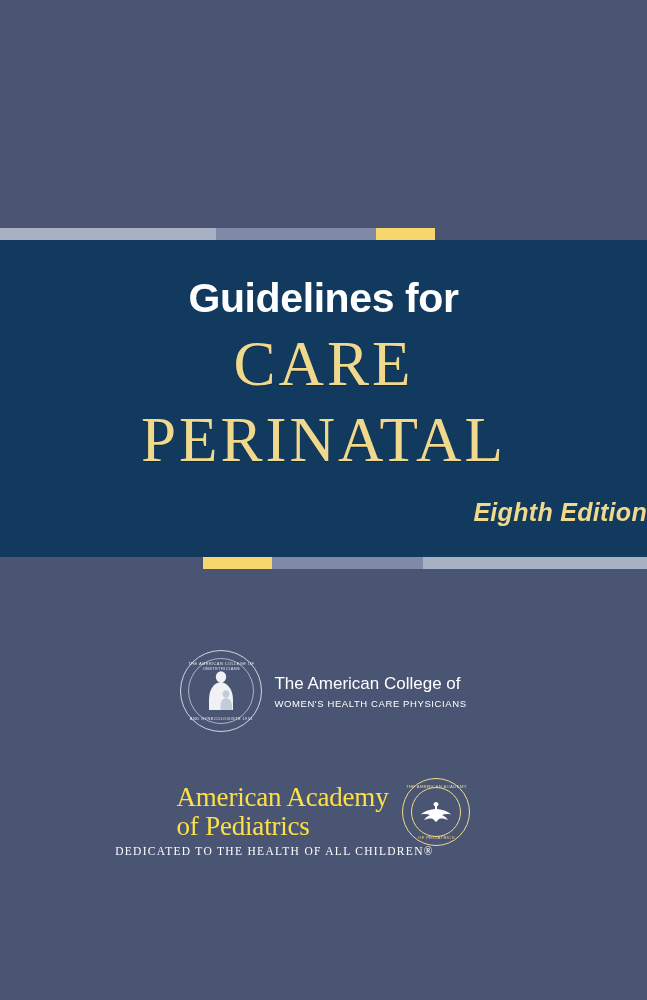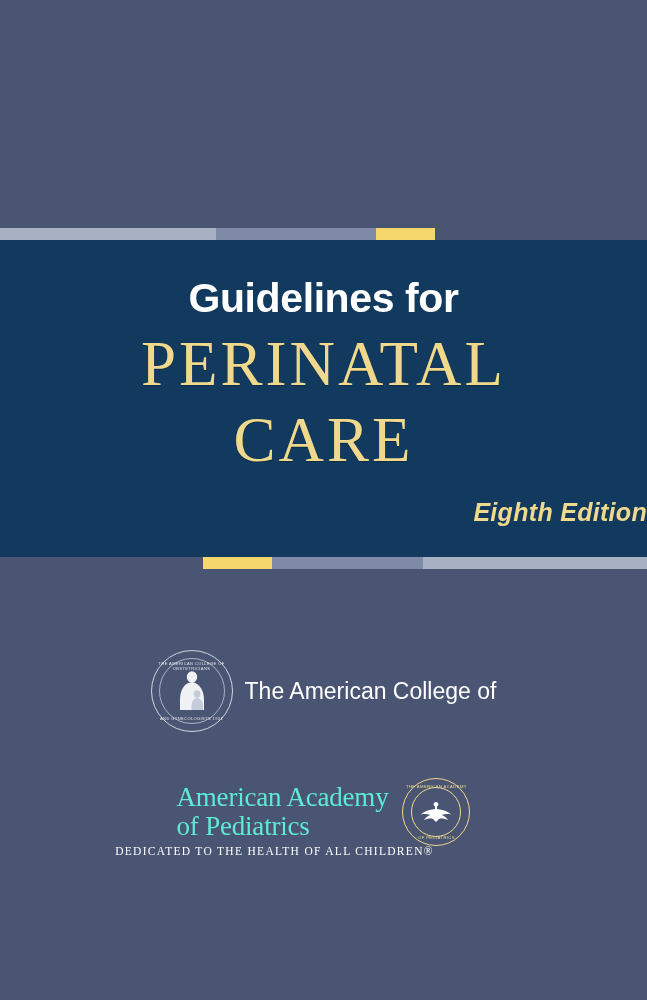--- a/index.html
+++ b/index.html
@@ -135,21 +135,21 @@
     left: 50%;
     top: 50%;
     transform: translate(-50%, -50%);
   }
   .acog-text {
     margin-left: 12px;
     color: #ffffff;
   }
   .acog-text .l1,
   .acog-text .l2 {
-    font-size: 23px;
+    font-size: 17px;
     line-height: 21px;
     font-family: "Liberation Sans", sans-serif;
   }
   .acog-text .l3 {
     font-size: 9.5px;
     letter-spacing: 0.6px;
     margin-top: 4px;
     color: #ffffff;
   }
 
@@ -157,21 +157,21 @@
   .aap-block {
     position: absolute;
     left: 0;
     top: 778px;
     width: 647px;
     display: flex;
     justify-content: center;
     align-items: center;
   }
   .aap-text {
-    color: #5eead4;
+    color: #fde047;
     text-align: left;
     font-family: "Liberation Serif", serif;
   }
   .aap-text .l1,
   .aap-text .l2 {
     font-size: 27px;
     line-height: 29px;
     letter-spacing: -0.2px;
   }
   .aap-seal {
@@ -229,22 +229,22 @@
   <div class="stripe-band-top">
     <div class="stripe" style="width:216px;background:#a8b0c4;"></div>
     <div class="stripe" style="width:160px;background:#7f8aa6;"></div>
     <div class="stripe" style="width:59px;background:#f5d76e;"></div>
     <div class="stripe" style="width:212px;background:#4a5573;"></div>
   </div>
 
   <div class="panel">
     <div class="title-line1">Guidelines for</div>
     <div class="title-main">
+      <span class="word">CARE</span>
       <span class="word">PERINATAL</span>
-      <span class="word">CARE</span>
     </div>
     <div class="edition">Eighth Edition</div>
   </div>
 
   <div class="stripe-band-bottom">
     <div class="stripe" style="width:203px;background:#4a5573;"></div>
     <div class="stripe" style="width:69px;background:#f5d76e;"></div>
     <div class="stripe" style="width:151px;background:#7f8aa6;"></div>
     <div class="stripe" style="width:224px;background:#a8b0c4;"></div>
   </div>
@@ -258,20 +258,21 @@
         <g fill="#ffffff" opacity="0.92">
           <ellipse cx="20" cy="9" rx="5.2" ry="5.8"></ellipse>
           <path d="M20 14 C12 15 8 22 8 32 L8 42 L32 42 L32 32 C32 23 28 15.5 20 14 Z"></path>
           <ellipse cx="25" cy="26" rx="3.4" ry="3.8" fill="#cfd6e3"></ellipse>
           <path d="M25 30 C21 30.5 19.5 34 19.5 38 L19.5 42 L31 42 L31 38 C31 34 29 30.5 25 30 Z" fill="#cfd6e3"></path>
         </g>
       </svg>
     </div>
     <div class="acog-text">
       <div class="l1">The American College of</div>
+      <div class="l3">WOMEN'S HEALTH CARE PHYSICIANS</div>
     </div>
   </div>
 
   <div class="aap-block">
     <div class="aap-text">
       <div class="l1">American Academy</div>
       <div class="l2">of Pediatrics</div>
     </div>
     <div class="aap-seal">
       <div class="inner-ring"></div>

